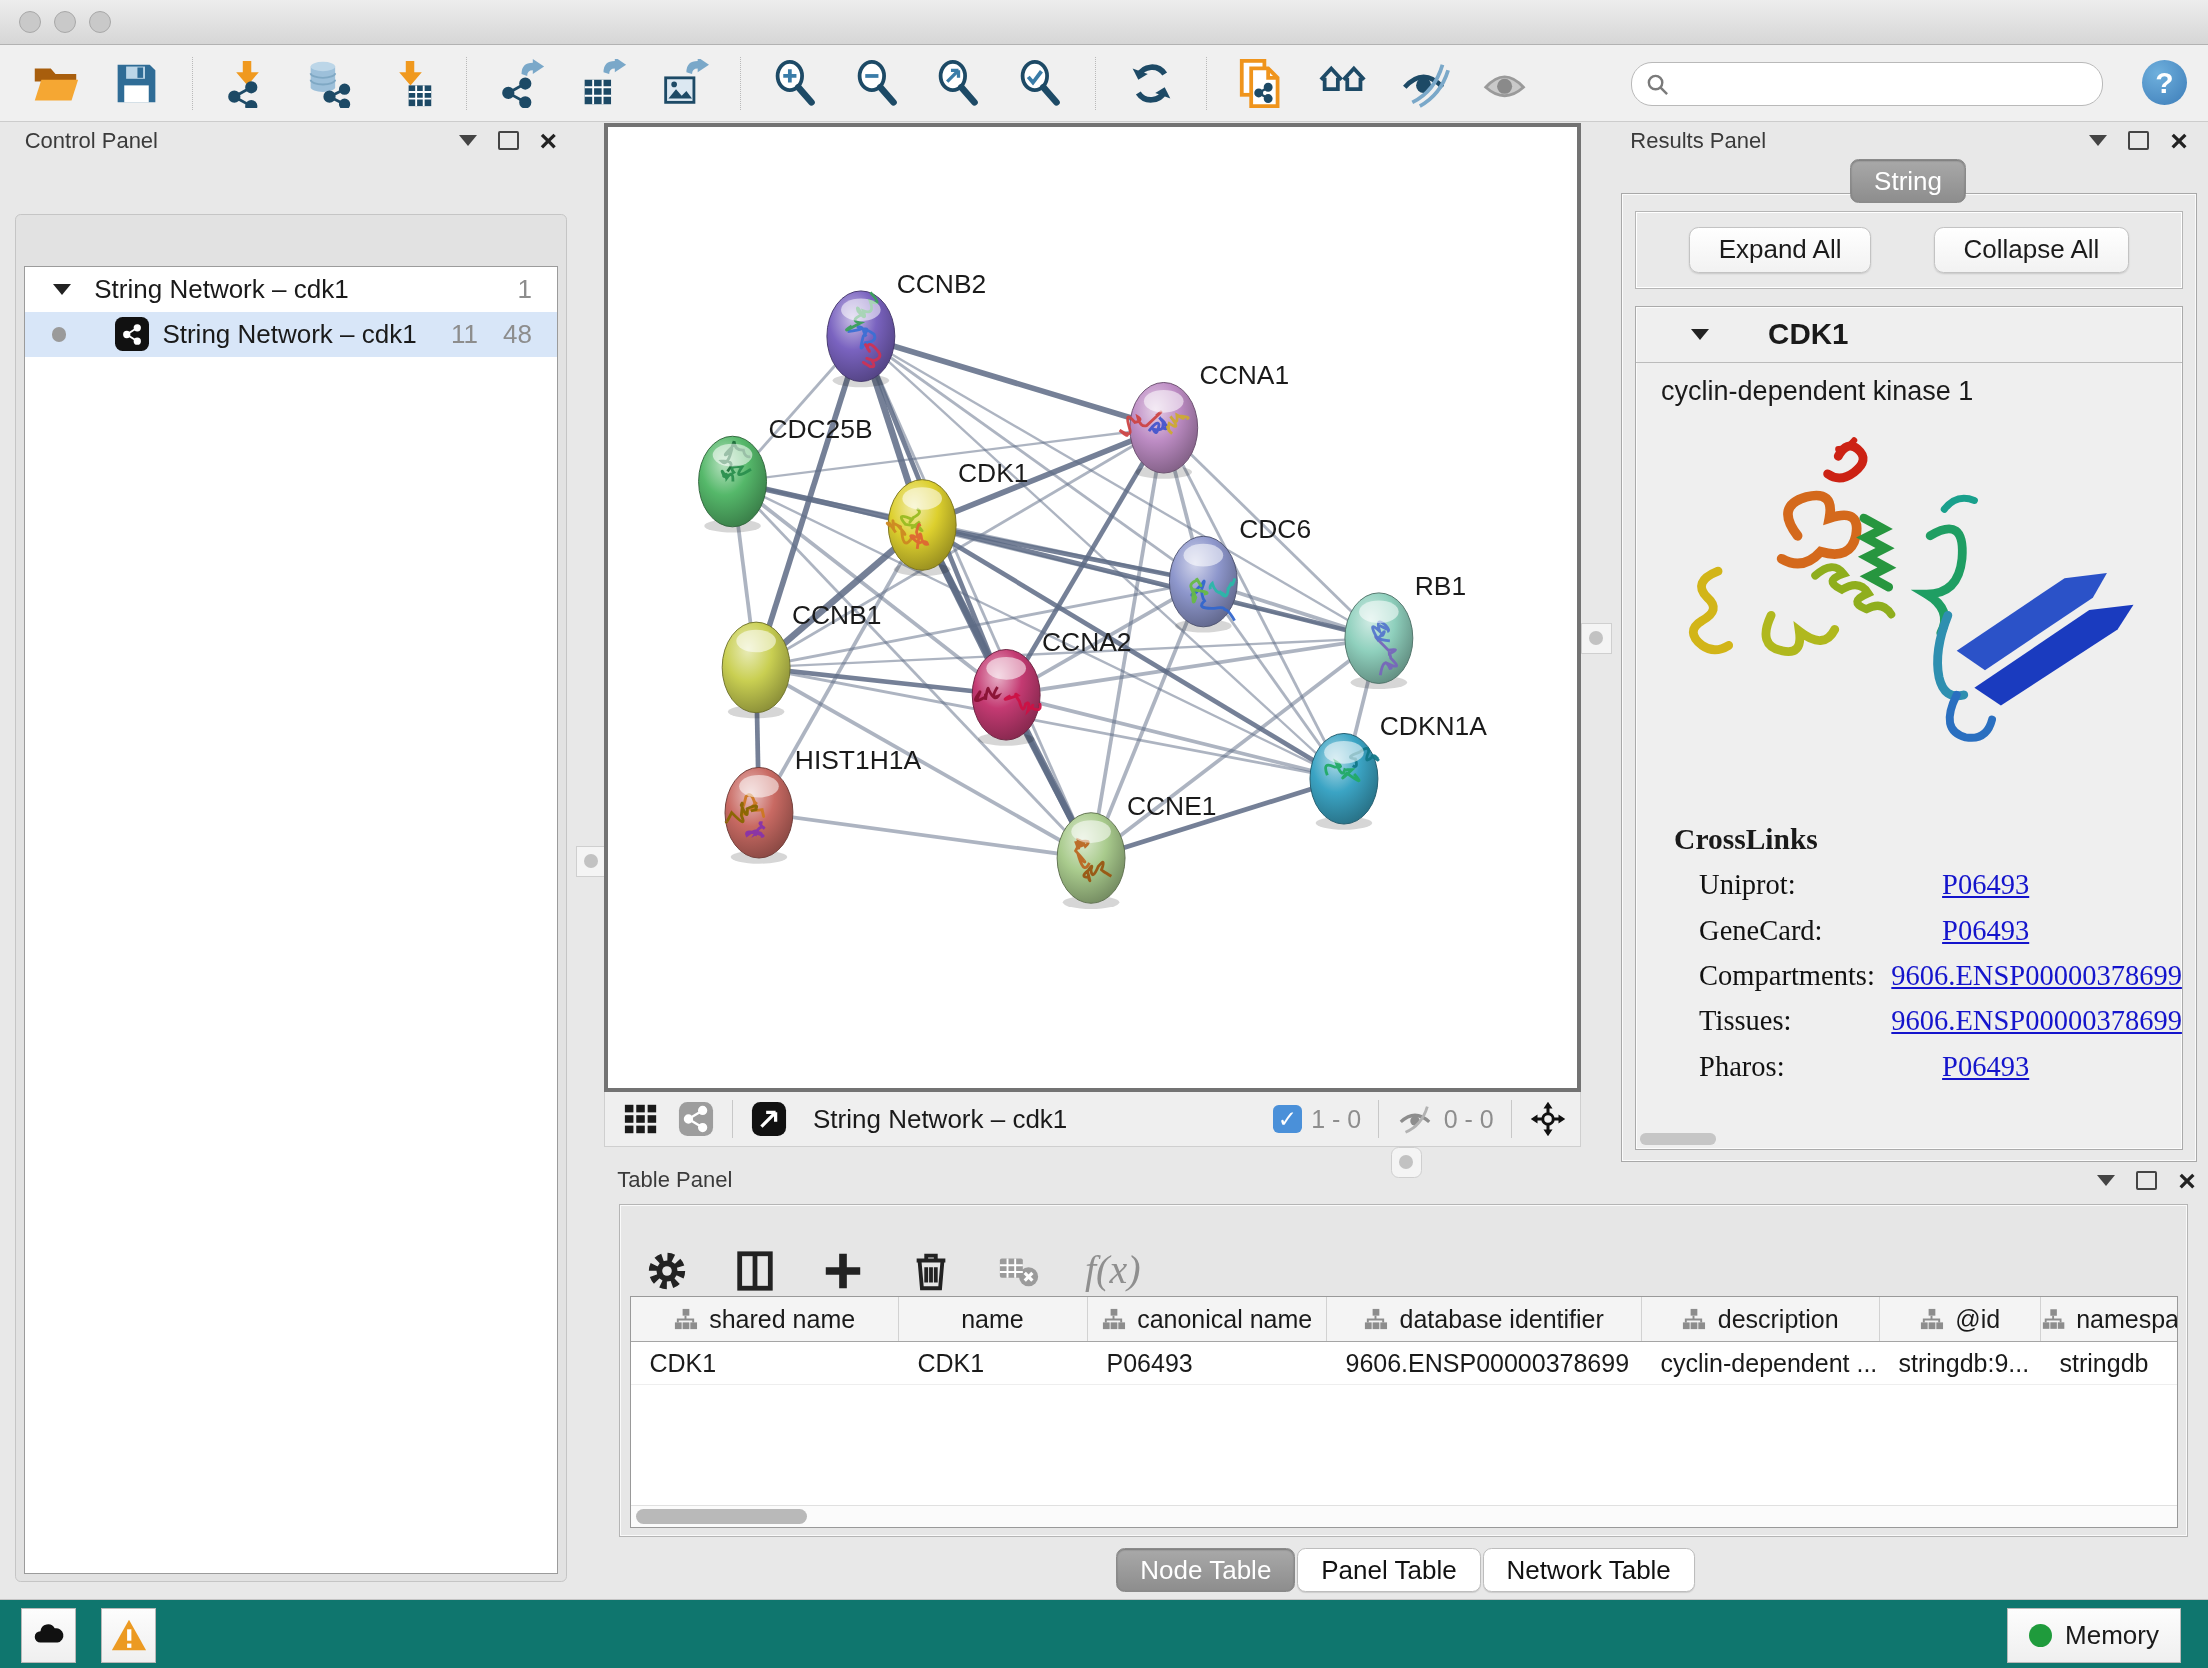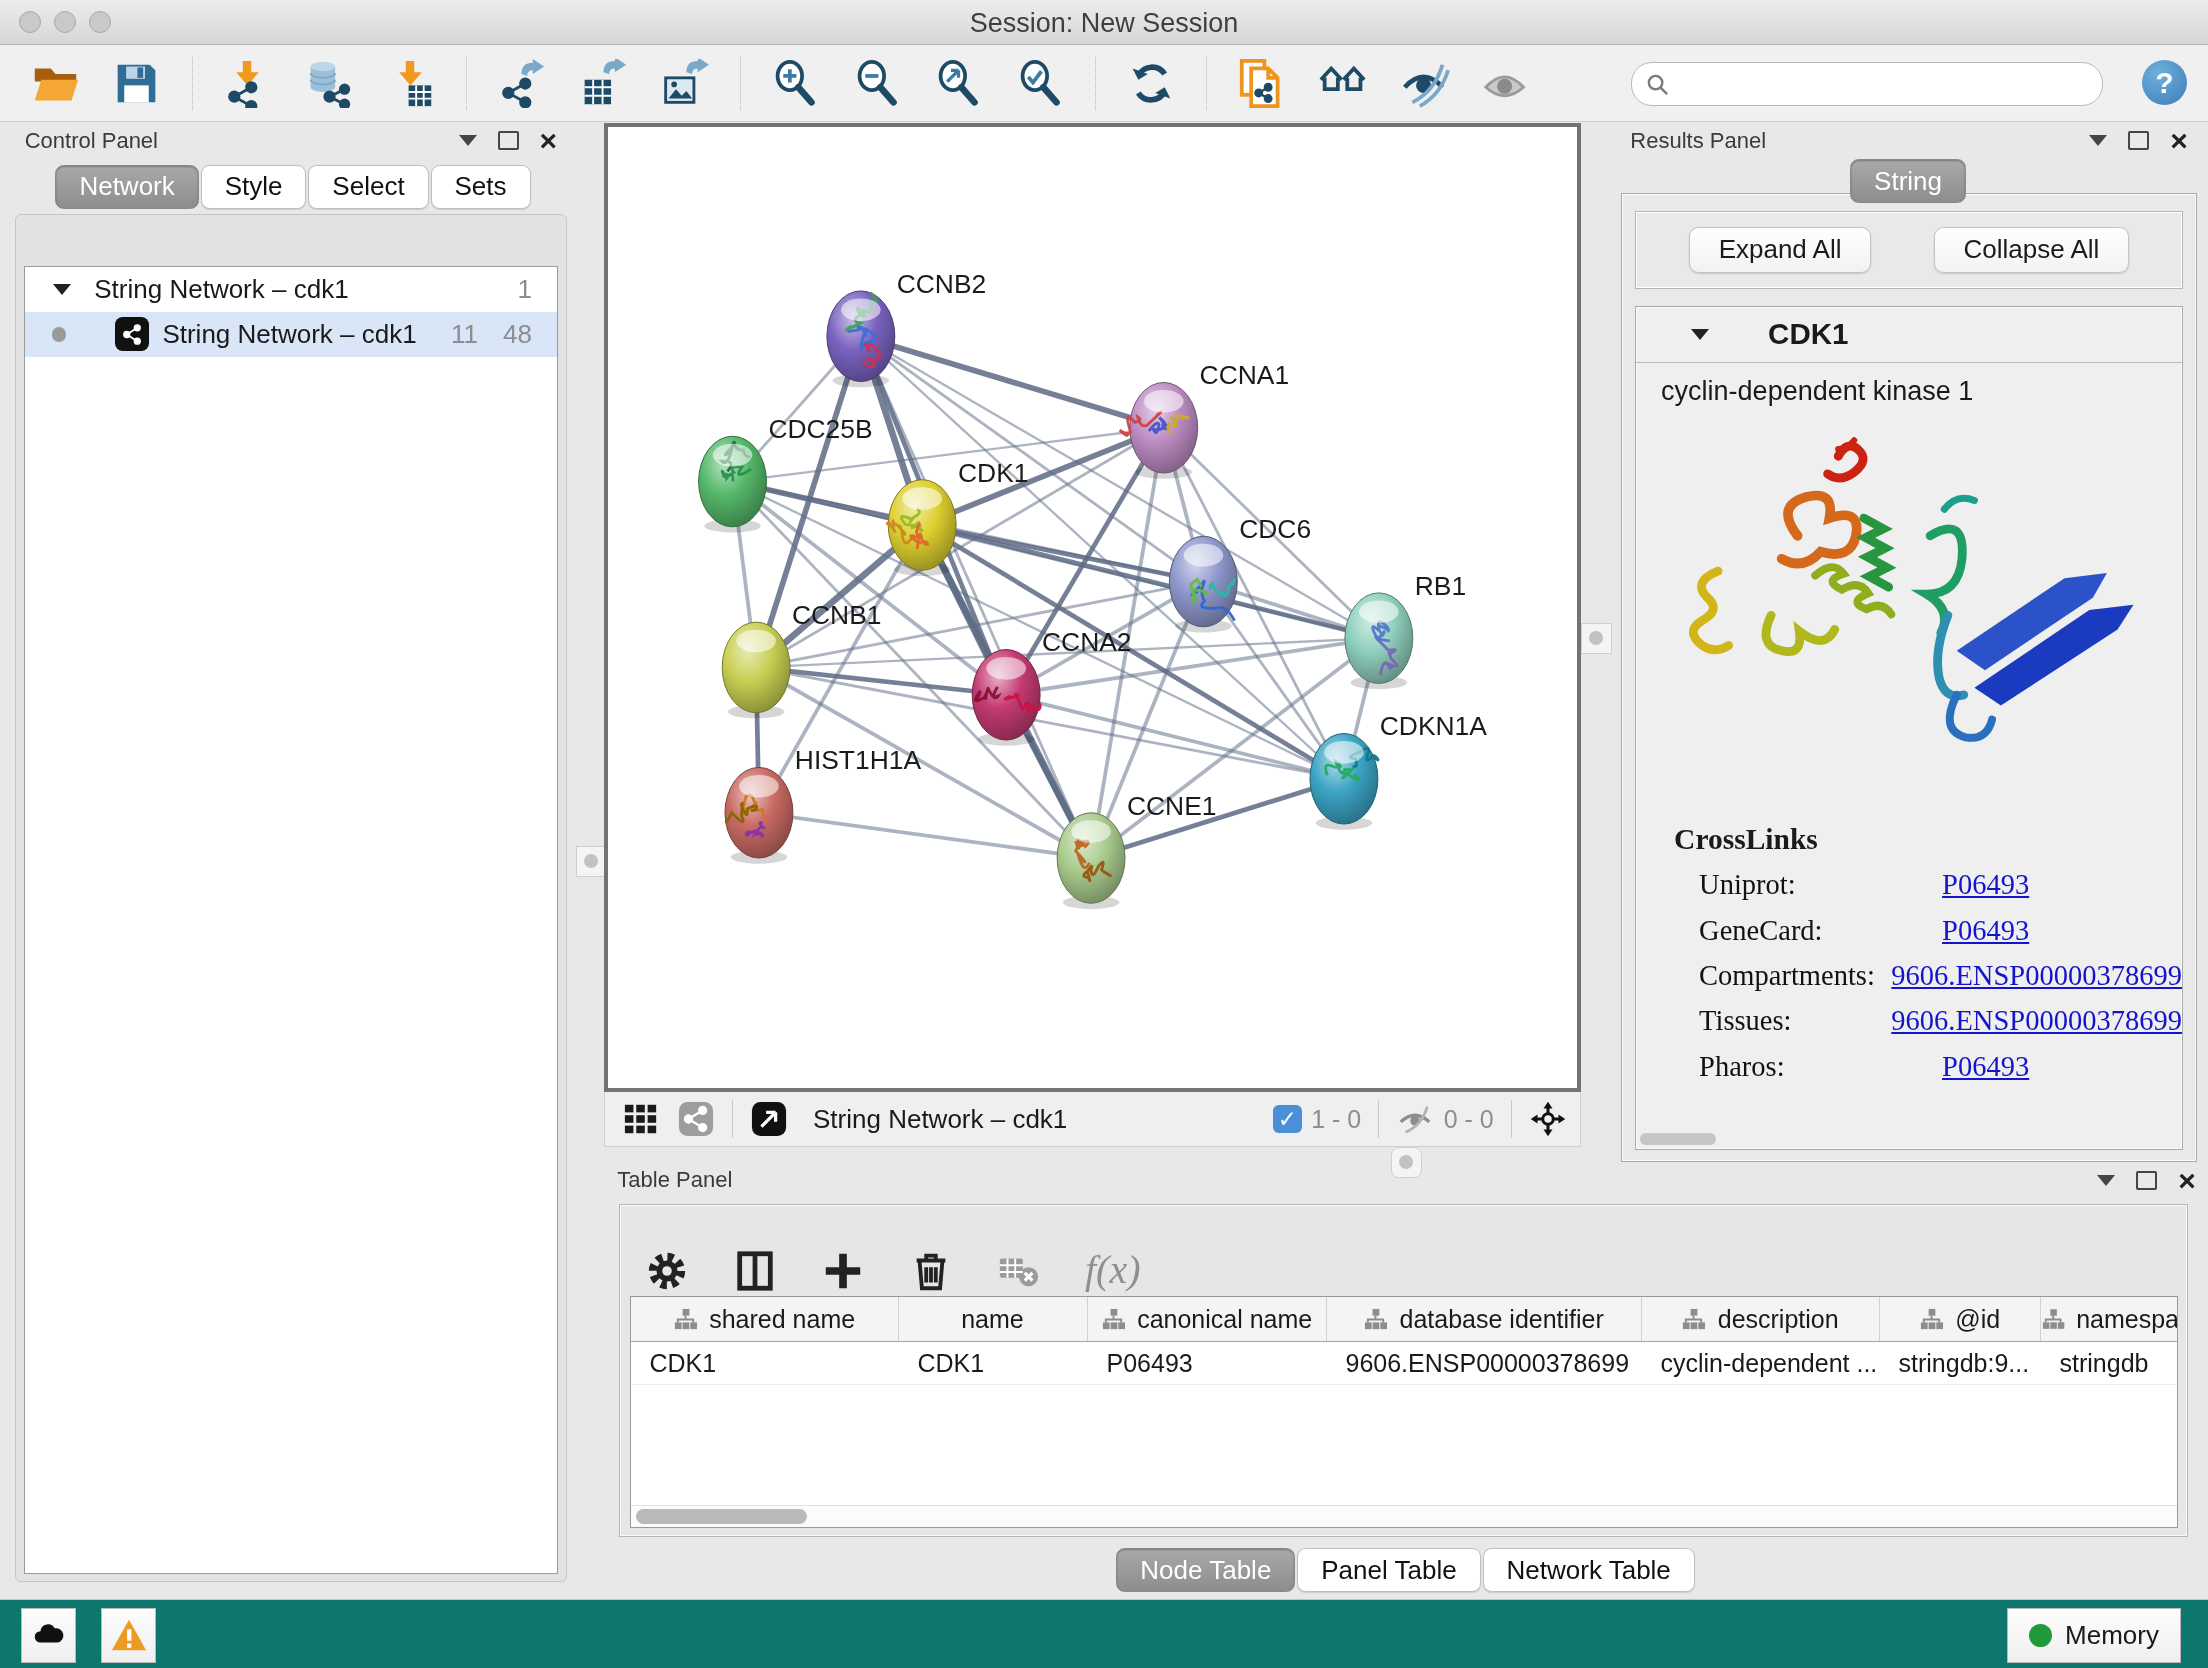--- a/index.html
+++ b/index.html
@@ -136,21 +136,20 @@
 </style>
 </head>
 <body>
 
 <div id="window">
 
   <div id="titlebar">
     <span class="tlight t1"></span>
     <span class="tlight t2"></span>
     <span class="tlight t3"></span>
-    <div id="win-title">Session: New Session</div>
   </div>
 
   <div id="toolbar">
     <div class="tbtn">
       <svg viewBox="0 0 52 52">
         <path d="M4 10 h17 l5 6 h22 v8 H4 Z" fill="#a85e0d"></path>
         <path d="M4 44 L11 22 H50 L43 44 Z" fill="#f5a733"></path>
       </svg>
     </div>
     <div class="tbtn">
@@ -309,23 +308,20 @@
   <div id="main">
 
     <div id="control-panel">
       <div class="cp-header">
         <span class="panel-title">Control Panel</span>
         <span class="panel-ctrls">
           <span class="tri-down"></span>
           <span class="float-box"></span>
           <span class="close-x">×</span>
         </span>
-      </div>
-      <div id="cp-tabs">
-        <span class="tab sel">Network</span><span class="tab">Style</span><span class="tab">Select</span><span class="tab">Sets</span>
       </div>
       <div id="cp-sub">
         <div id="cp-tree">
           <div class="tree-row">
             <span class="tri-down" style="margin-left:28.5px;border-top-color:#222;"></span>
             <span style="margin-left:23px;flex:1;">String Network – cdk1</span>
             <span class="count">1</span>
           </div>
           <div class="tree-row sel">
             <span class="tree-dot"></span>

